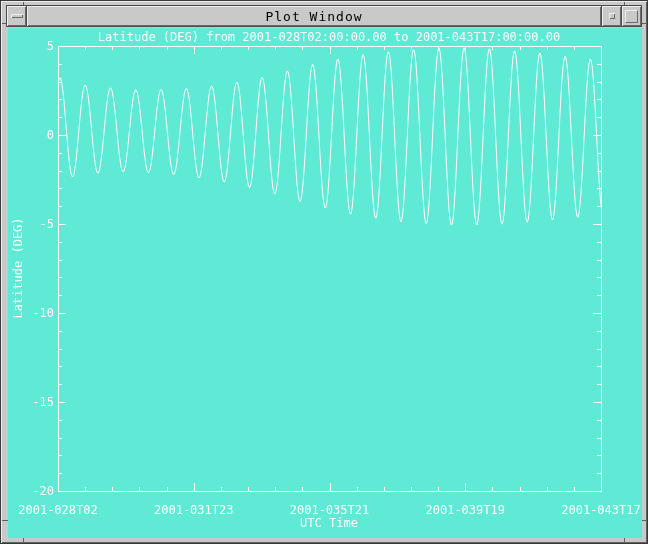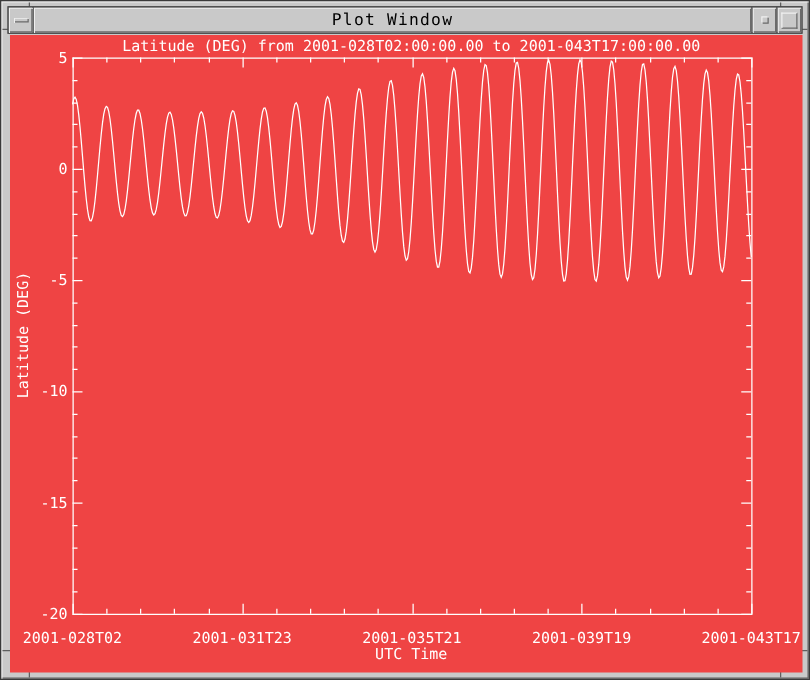--- a/index.html
+++ b/index.html
@@ -41,21 +41,21 @@
   .min-box{
     width:6px;height:6px;background:#c9c9c9;
     box-shadow:inset 1px 1px 0 #efefef, inset -1px -1px 0 #6a6a6a;
   }
   .max-box{
     width:13px;height:13px;background:transparent;
     border:1px solid;border-color:#efefef #6a6a6a #6a6a6a #efefef;
   }
   .canvas{
     position:absolute;left:7px;top:27px;width:634px;height:510px;
-    background:#ef4444;
+    background:#5eead4;
     text-decoration:underline;
   }
   svg text{font-family:"DejaVu Sans Mono", monospace;font-size:12px;fill:#ffffff;}
 </style>
 </head>
 <body>
 
 <div class="window">
 
   <div class="joint jt1"></div>

